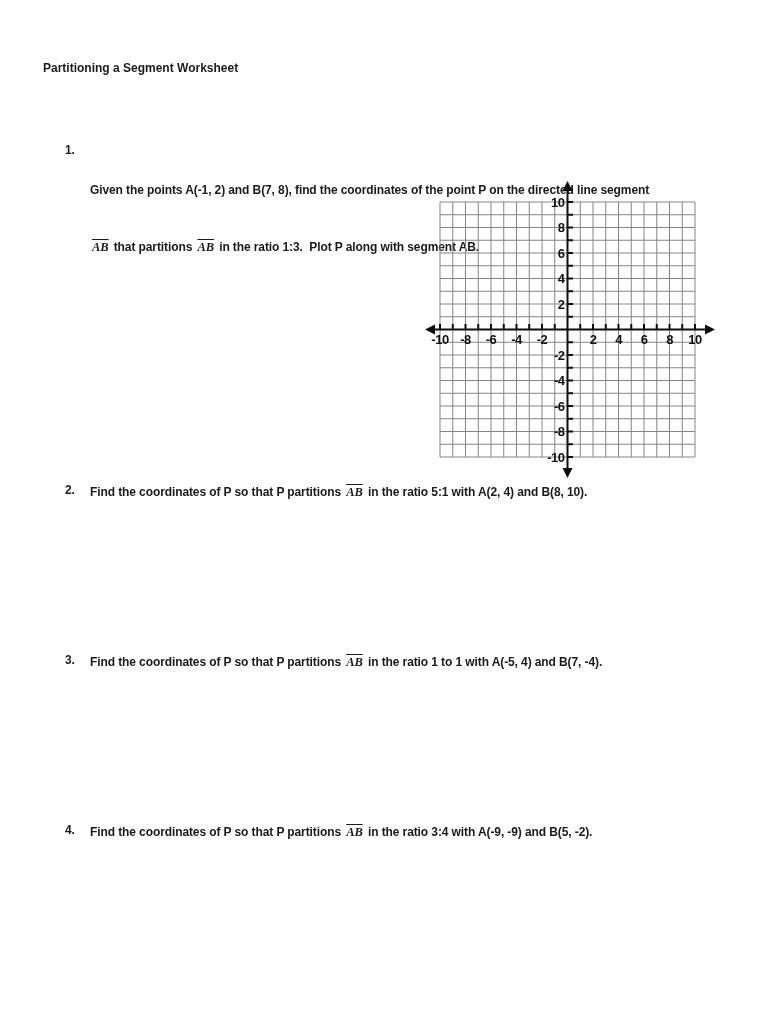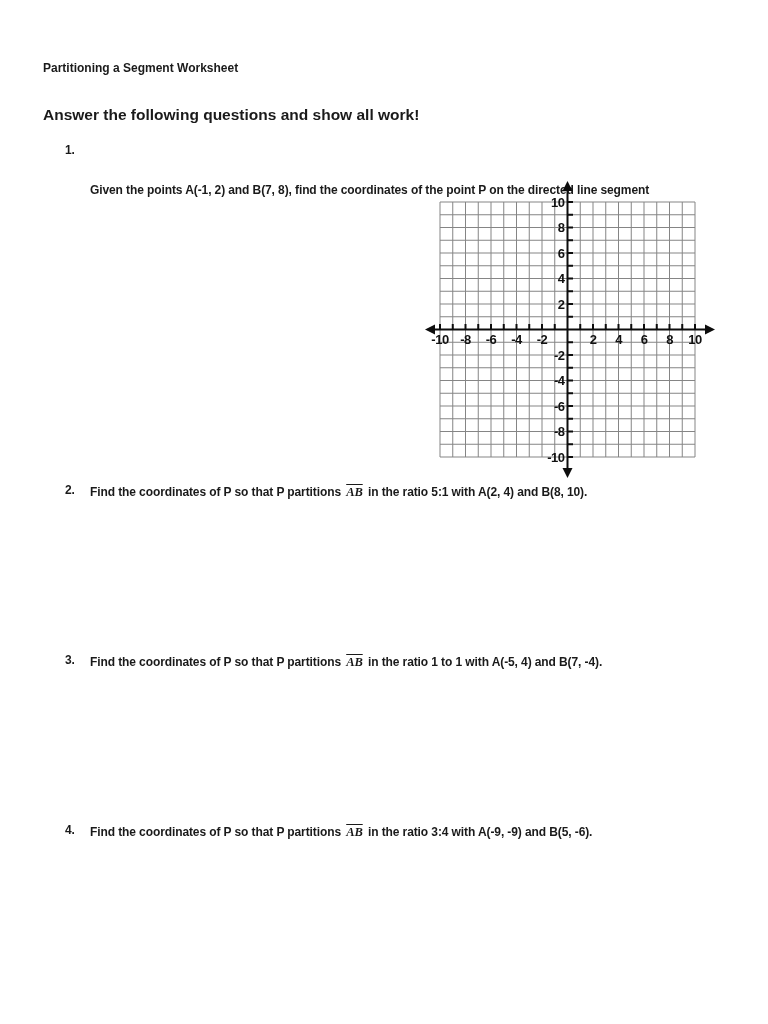--- a/index.html
+++ b/index.html
@@ -29,26 +29,26 @@
 </head>
 <body>
 
 <div class="page">
 
   <div class="hleft">
     <div>Partitioning a Segment Worksheet</div>
   </div>
 
 
-  <div class="instructions">Answer the following questions and show all work!</div>
 
   <div class="question" id="q1">
     <span class="qnum">1.</span>
     <span class="qtext">
       <span class="qline">Given the points A(-1, 2) and B(7, 8), find the coordinates of the point P on the directed line segment</span>
+      <span class="qline"><span class="mathseg">AB</span><span> that partitions </span><span class="mathseg">AB</span><span> in the ratio 1:3.  Plot P along with segment AB.</span></span>
     </span>
   </div>
 
   <svg class="graph" width="292" height="300" id="graph-svg">
       <line x1="16" y1="22" x2="16" y2="277" stroke="#858585" stroke-width="1"></line>
       <line x1="28.75" y1="22" x2="28.75" y2="277" stroke="#858585" stroke-width="1"></line>
       <line x1="41.5" y1="22" x2="41.5" y2="277" stroke="#858585" stroke-width="1"></line>
       <line x1="54.25" y1="22" x2="54.25" y2="277" stroke="#858585" stroke-width="1"></line>
       <line x1="67" y1="22" x2="67" y2="277" stroke="#858585" stroke-width="1"></line>
       <line x1="79.75" y1="22" x2="79.75" y2="277" stroke="#858585" stroke-width="1"></line>
@@ -161,16 +161,16 @@
     <span class="qtext"><span>Find the coordinates of P so that P partitions </span><span class="mathseg">AB</span><span> in the ratio 5:1 with A(2, 4) and B(8, 10).</span></span>
   </div>
 
   <div class="question" id="q3">
     <span class="qnum">3.</span>
     <span class="qtext"><span>Find the coordinates of P so that P partitions </span><span class="mathseg">AB</span><span> in the ratio 1 to 1 with A(-5, 4) and B(7, -4).</span></span>
   </div>
 
   <div class="question" id="q4">
     <span class="qnum">4.</span>
-    <span class="qtext"><span>Find the coordinates of P so that P partitions </span><span class="mathseg">AB</span><span> in the ratio 3:4 with A(-9, -9) and B(5, -6).</span></span>
+    <span class="qtext"><span>Find the coordinates of P so that P partitions </span><span class="mathseg">AB</span><span> in the ratio 3:4 with A(-9, -9) and B(5, -2).</span></span>
   </div>
 
 </div>
 
 </body></html>

